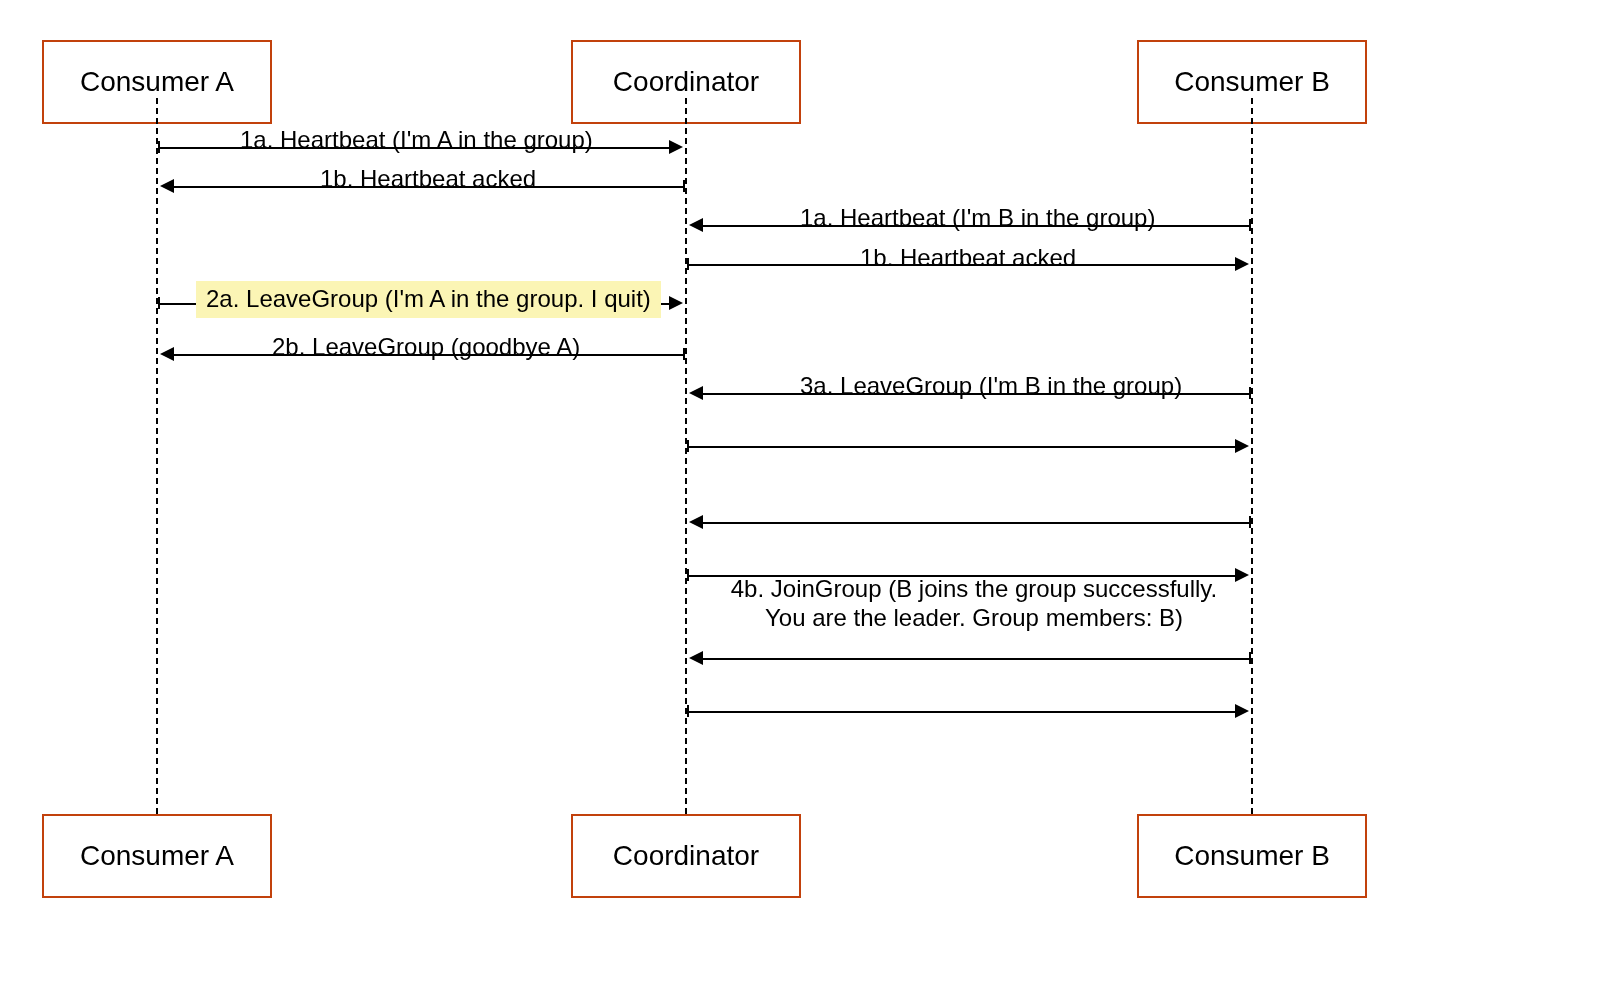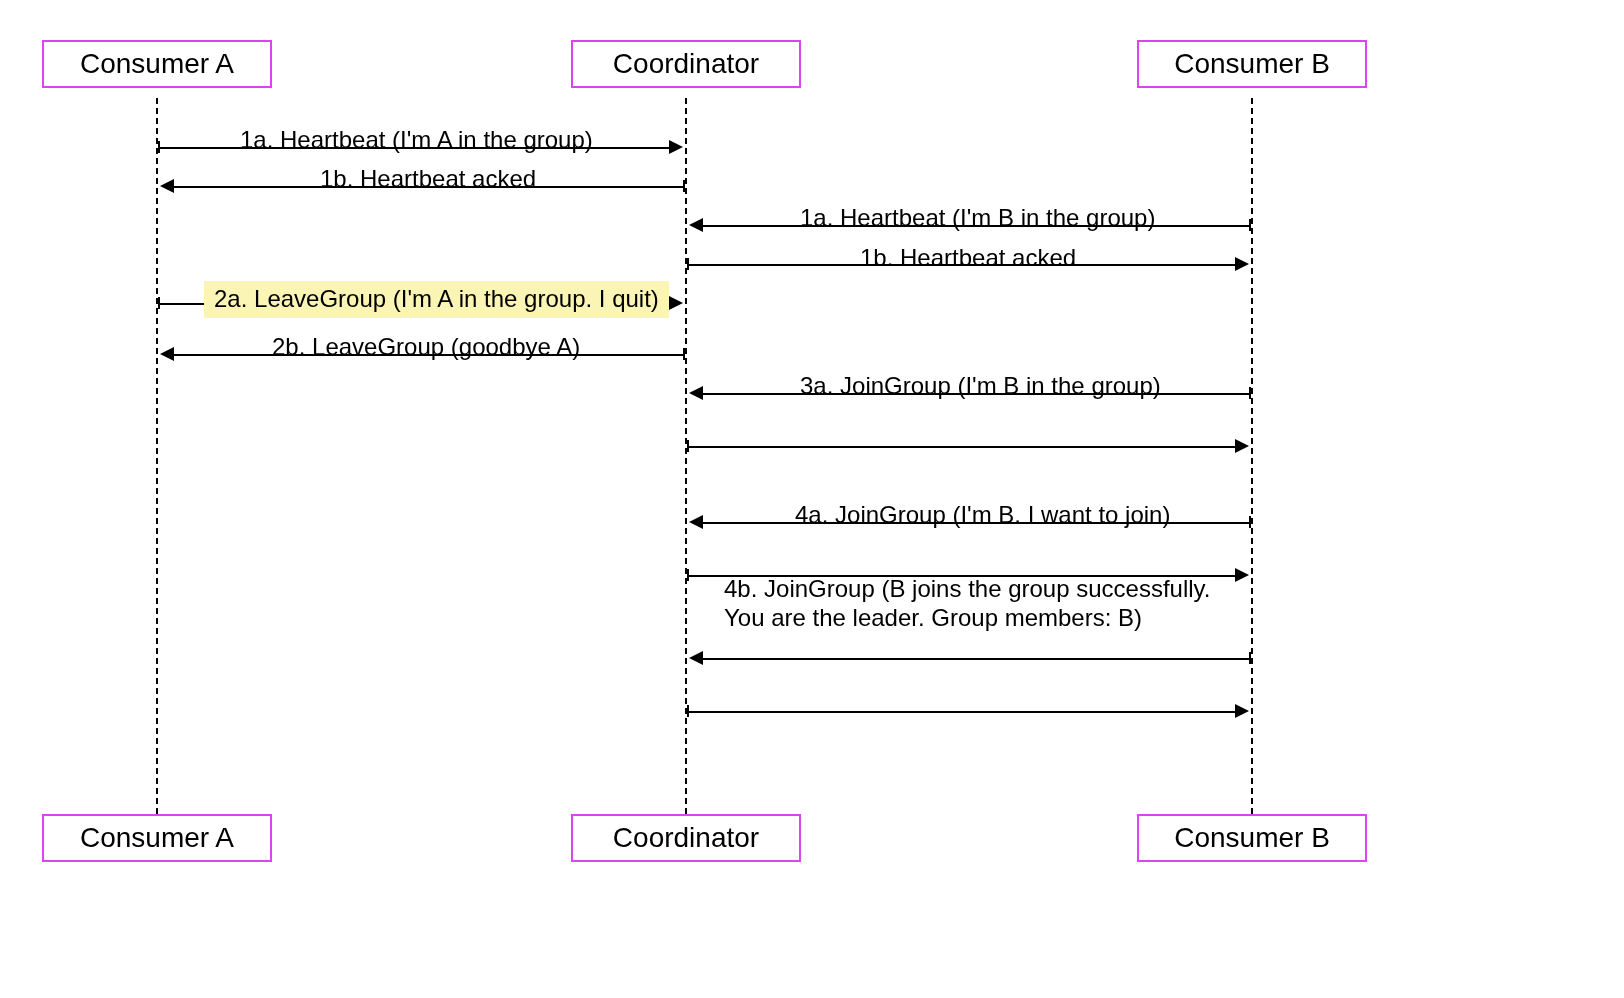--- a/index.html
+++ b/index.html
@@ -7,23 +7,23 @@
       background: #fff;
       font-family: Arial, Helvetica, sans-serif;
     }
     .canvas {
       position: relative;
       width: 1624px;
       height: 998px;
     }
     .actor-box {
       position: absolute;
-      border: 2px solid #d946ef;
+      border: 2px solid #c2410c;
       background: #fff;
-      padding: 6px 26px;
+      padding: 24px 26px;
       font-size: 28px;
       text-align: center;
       box-sizing: border-box;
     }
     .lifeline {
       position: absolute;
       border-left: 2px dashed #000;
     }
     .arrow-line {
       position: absolute;
@@ -48,21 +48,21 @@
       position: absolute;
       width: 0;
       height: 0;
       border-top: 7px solid transparent;
       border-bottom: 7px solid transparent;
       border-right: 14px solid #000;
     }
     .msg-label {
       position: absolute;
       font-size: 24px;
-      text-align: left;
+      text-align: center;
       line-height: 1.2;
       white-space: nowrap;
     }
     .msg-label.highlight {
       background: #fbf5b5;
       padding: 4px 10px;
     }
     .msg-label.multiline { white-space: normal; }
   </style>
 </head>
@@ -100,50 +100,49 @@
   <div class="msg-label" style="left:240px; top:126px;">1a. Heartbeat (I'm A in the group)</div>
 
   <div class="arrow-tick-left" style="left:683px; top:180px;"></div>
   <div class="arrow-line" style="left:174px; top:186px; width:511px;"></div>
   <div class="arrow-head-left" style="left:160px; top:179px;"></div>
   <div class="msg-label" style="left:320px; top:165px;">1b. Heartbeat acked</div>
 
   <div class="arrow-tick-left" style="left:158px; top:297px;"></div>
   <div class="arrow-line" style="left:158px; top:303px; width:511px;"></div>
   <div class="arrow-head-right" style="left:669px; top:296px;"></div>
-  <div class="msg-label highlight" style="left:204px; top:281px;">2a. LeaveGroup (I'm A in the group. I quit)</div>
+  <div class="msg-label highlight" style="left:196px; top:281px;">2a. LeaveGroup (I'm A in the group. I quit)</div>
 
   <div class="arrow-tick-left" style="left:683px; top:348px;"></div>
   <div class="arrow-line" style="left:174px; top:354px; width:511px;"></div>
   <div class="arrow-head-left" style="left:160px; top:347px;"></div>
   <div class="msg-label" style="left:272px; top:333px;">2b. LeaveGroup (goodbye A)</div>
 
   <div class="arrow-tick-left" style="left:1249px; top:219px;"></div>
   <div class="arrow-line" style="left:703px; top:225px; width:548px;"></div>
   <div class="arrow-head-left" style="left:689px; top:218px;"></div>
   <div class="msg-label" style="left:800px; top:204px;">1a. Heartbeat (I'm B in the group)</div>
 
   <div class="arrow-tick-left" style="left:687px; top:258px;"></div>
   <div class="arrow-line" style="left:687px; top:264px; width:548px;"></div>
   <div class="arrow-head-right" style="left:1235px; top:257px;"></div>
   <div class="msg-label" style="left:860px; top:244px;">1b. Heartbeat acked</div>
 
   <div class="arrow-tick-left" style="left:1249px; top:387px;"></div>
   <div class="arrow-line" style="left:703px; top:393px; width:548px;"></div>
   <div class="arrow-head-left" style="left:689px; top:386px;"></div>
-  <div class="msg-label" style="left:800px; top:372px;">3a. JoinGroup (I'm B in the group)</div>
+  <div class="msg-label" style="left:800px; top:372px;">3a. LeaveGroup (I'm B in the group)</div>
 
   <div class="arrow-tick-left" style="left:687px; top:440px;"></div>
   <div class="arrow-line" style="left:687px; top:446px; width:548px;"></div>
   <div class="arrow-head-right" style="left:1235px; top:439px;"></div>
 
   <div class="arrow-tick-left" style="left:1249px; top:516px;"></div>
   <div class="arrow-line" style="left:703px; top:522px; width:548px;"></div>
   <div class="arrow-head-left" style="left:689px; top:515px;"></div>
-  <div class="msg-label" style="left:795px; top:501px;">4a. JoinGroup (I'm B. I want to join)</div>
 
   <div class="arrow-tick-left" style="left:687px; top:569px;"></div>
   <div class="arrow-line" style="left:687px; top:575px; width:548px;"></div>
   <div class="arrow-head-right" style="left:1235px; top:568px;"></div>
   <div class="msg-label multiline" style="left:724px; top:544px; width:500px;margin-top:31px;">4b. JoinGroup (B joins the group successfully. You are the leader. Group members: B)</div>
 
   <div class="arrow-tick-left" style="left:1249px; top:652px;"></div>
   <div class="arrow-line" style="left:703px; top:658px; width:548px;"></div>
   <div class="arrow-head-left" style="left:689px; top:651px;"></div>
 

